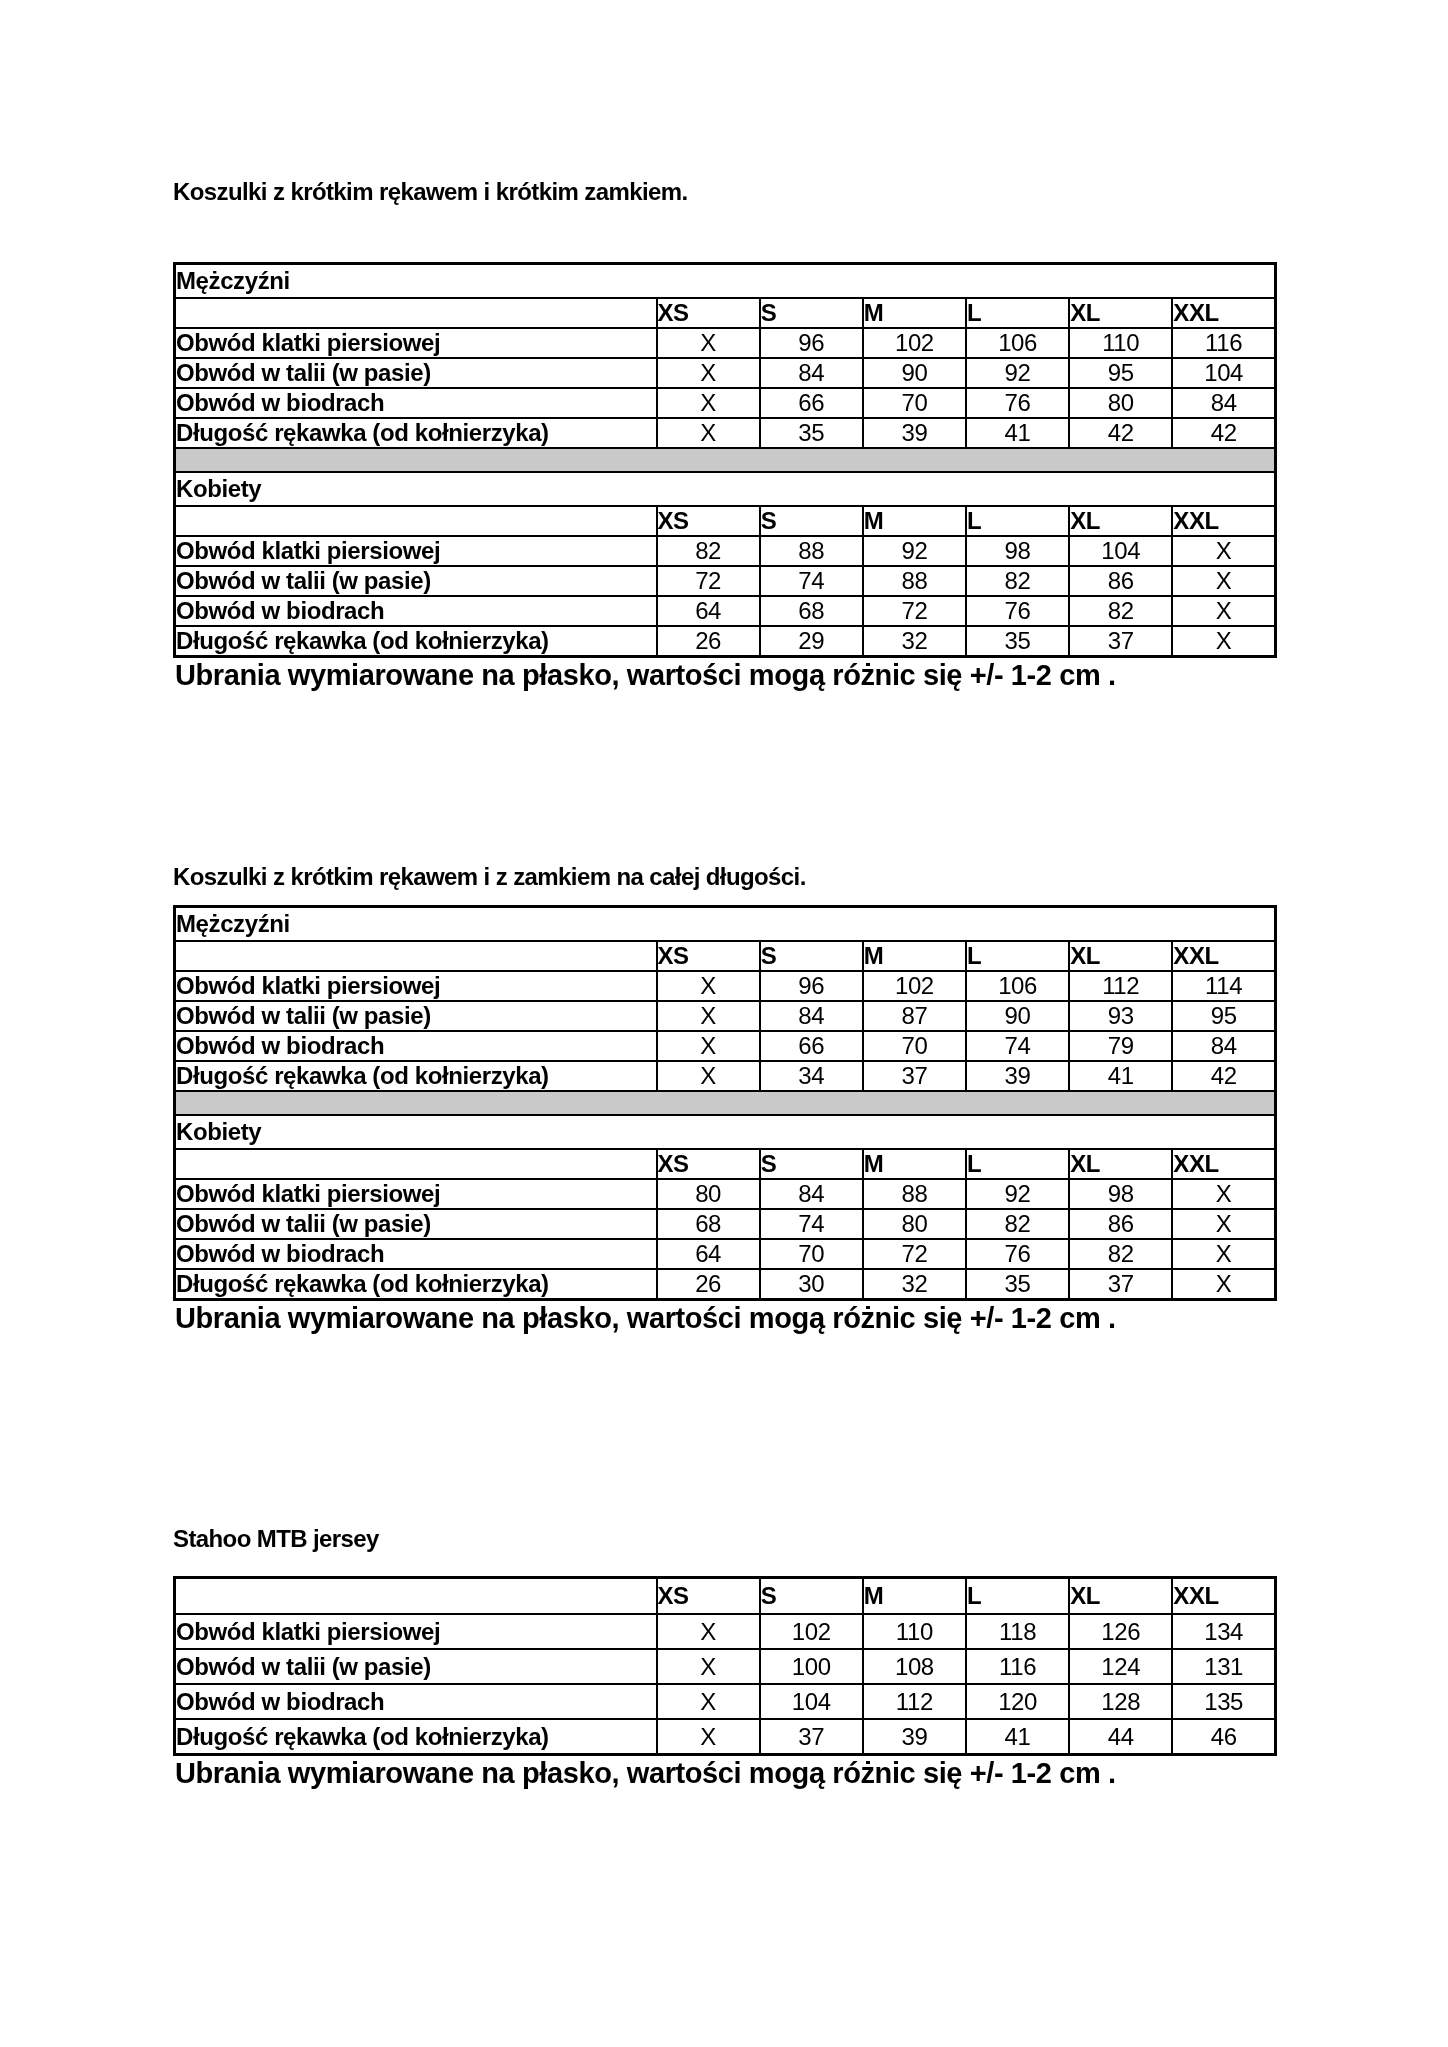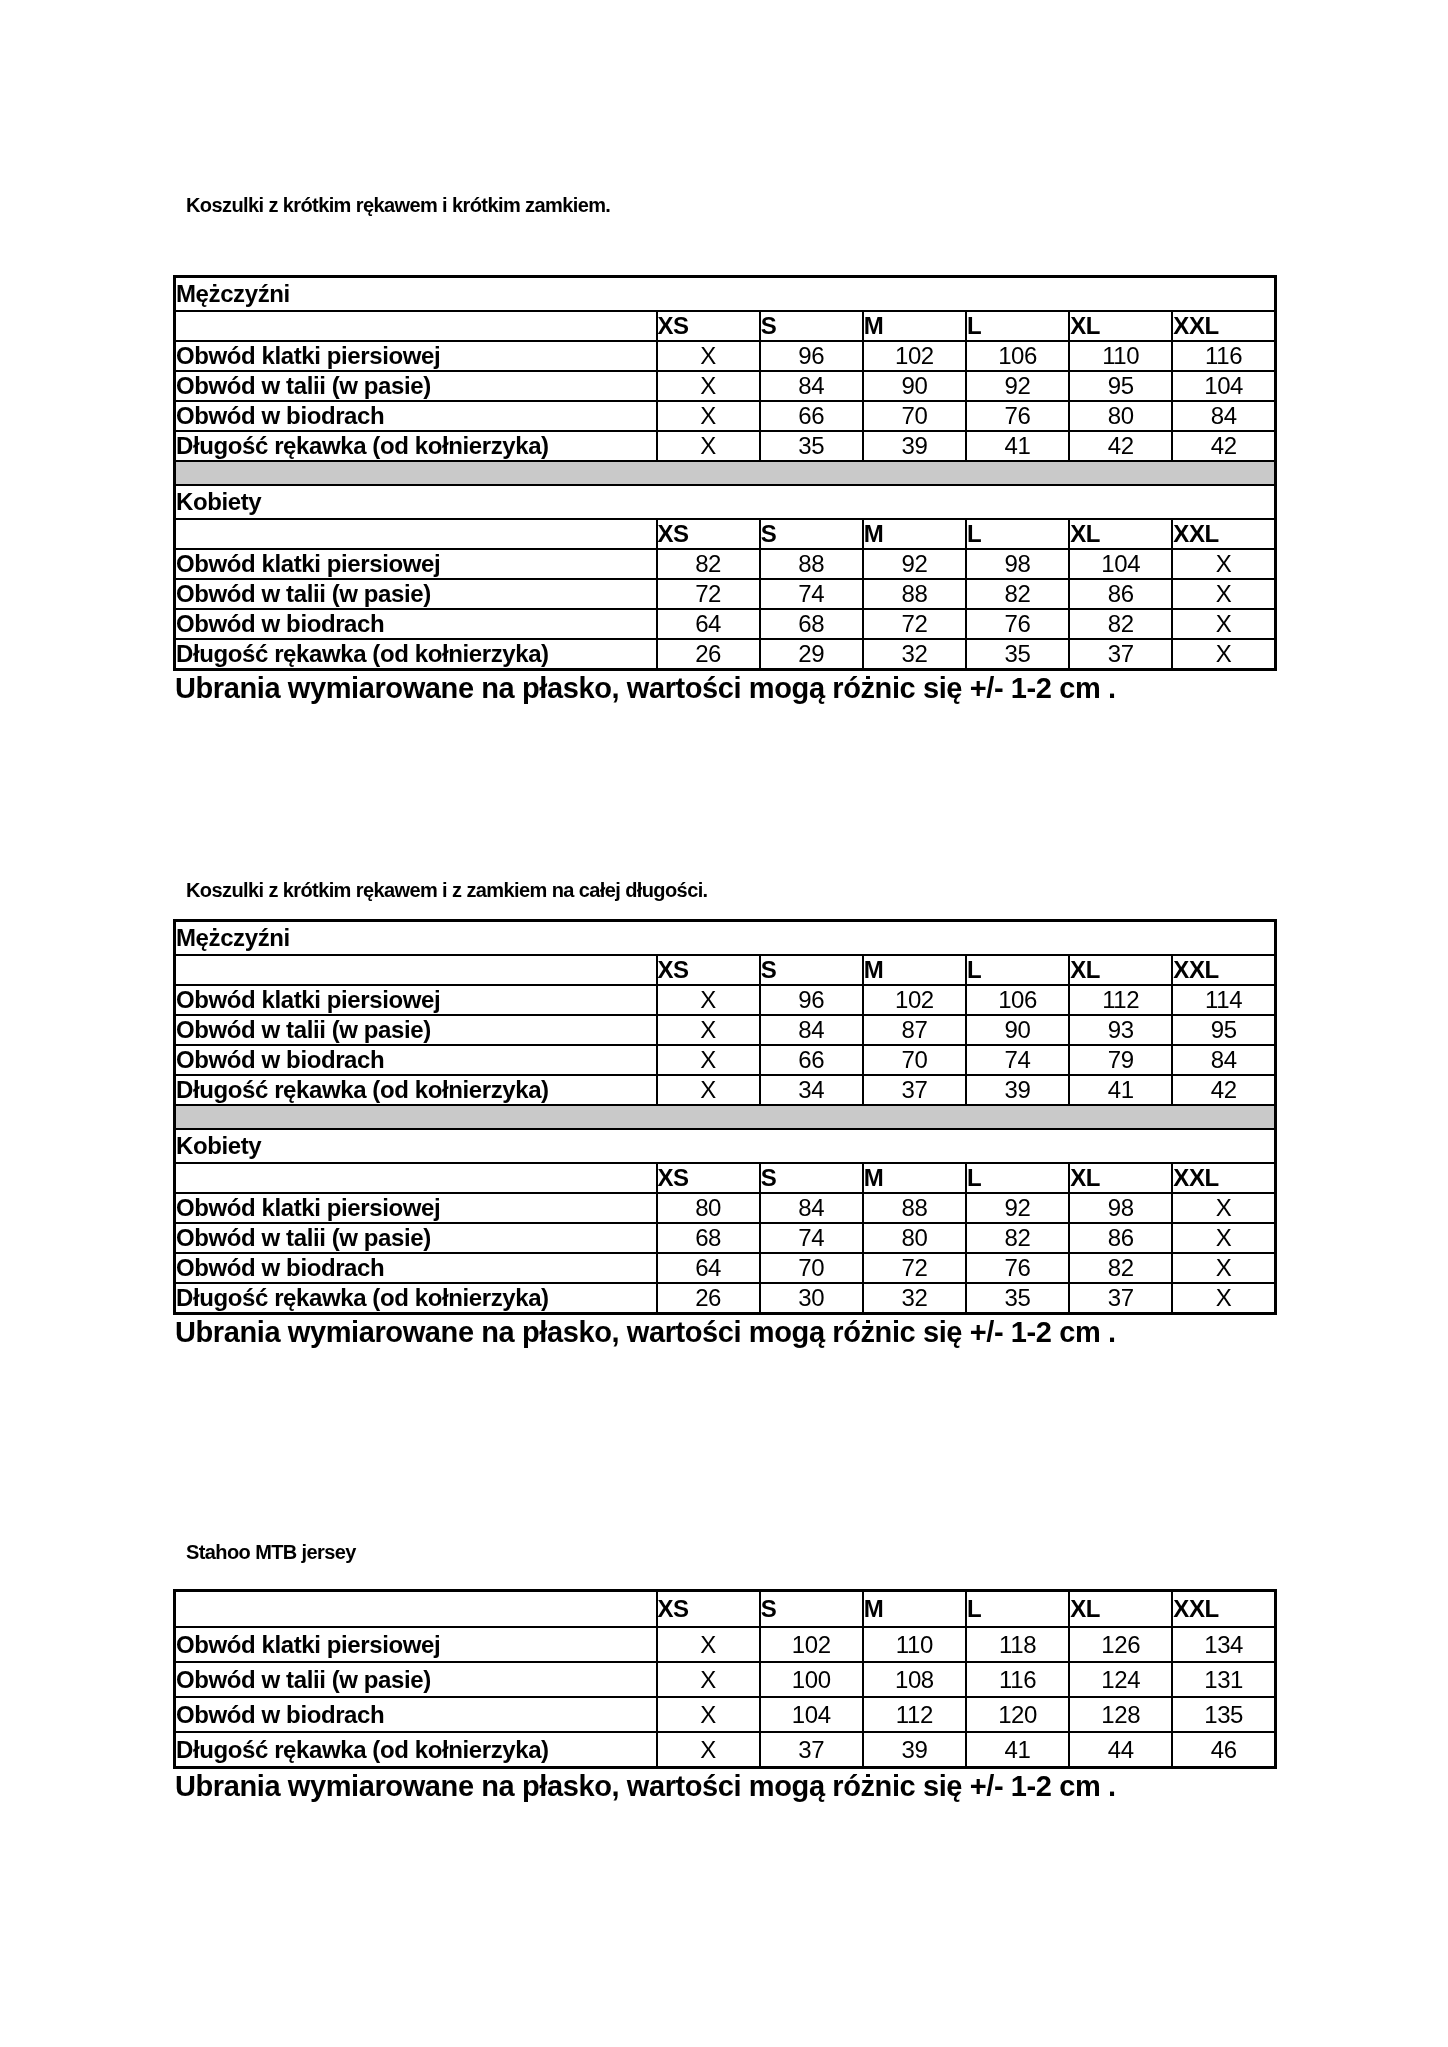--- a/index.html
+++ b/index.html
@@ -18,24 +18,24 @@
   .section {
     position: absolute;
     left: 173px;
     width: 1104px;
   }
   #section-1 { top: 176px; }
   #section-2 { top: 861px; }
   #section-3 { top: 1523px; }
 
   .section-title {
-    font-size: 20px;
+    font-size: 24px;
     font-weight: bold;
     line-height: 32px;
-    margin: 13px;
+    margin: 0;
     letter-spacing: -0.6px;
     white-space: nowrap;
   }
   #section-1 table.size-table { margin-top: 54px; }
   #section-2 table.size-table { margin-top: 12px; }
   #section-3 table.size-table { margin-top: 21px; }
 
   table.size-table {
     border-collapse: collapse;
     table-layout: fixed;

